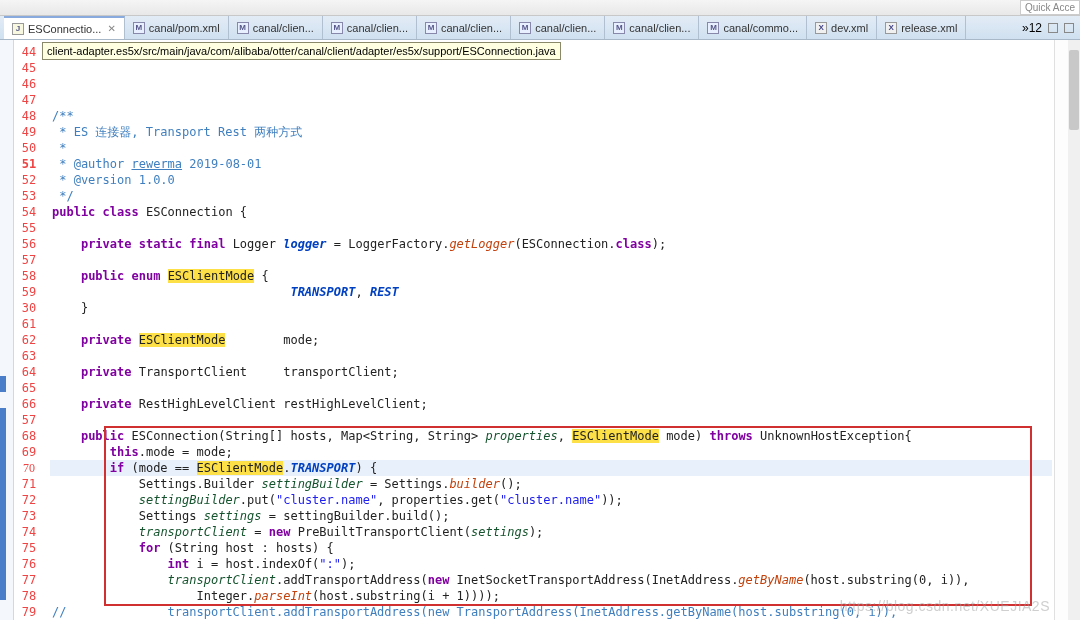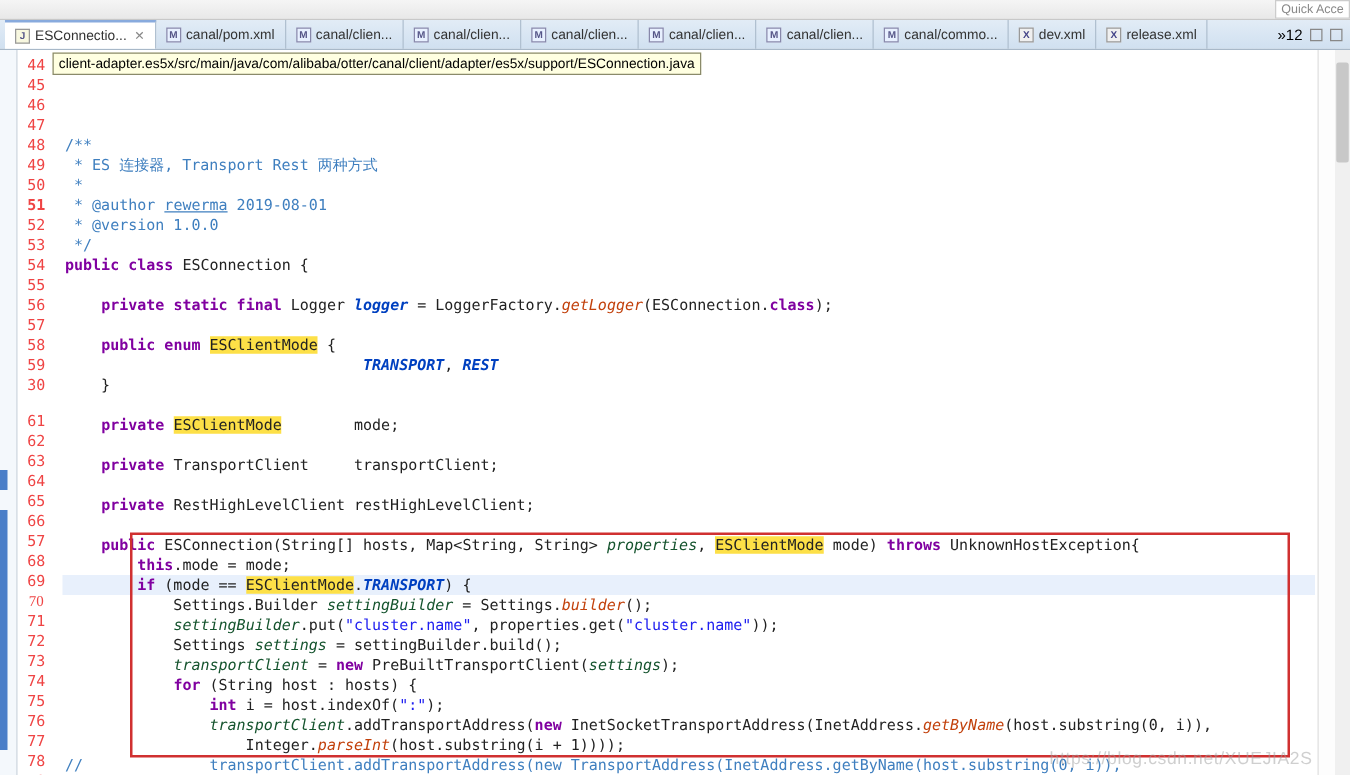--- a/index.html
+++ b/index.html
@@ -113,21 +113,21 @@
       <div style="height: 16px; font-weight: bold;">51</div>
       <div style="height: 16px;">52</div>
       <div style="height: 16px;">53</div>
       <div style="height: 16px;">54</div>
       <div style="height: 16px;">55</div>
       <div style="height: 16px;">56</div>
       <div style="height: 16px;">57</div>
       <div style="height: 16px;">58</div>
       <div style="height: 16px;">59</div>
       <div style="height: 16px;">30</div>
-      <div style="height: 16px; margin-top: 13px;">61</div>
+      <div style="height: 16px;">61</div>
       <div style="height: 16px;">62</div>
       <div style="height: 16px;">63</div>
       <div style="height: 16px;">64</div>
       <div style="height: 16px;">65</div>
       <div style="height: 16px;">66</div>
       <div style="height: 16px;">57</div>
       <div style="height: 16px;">68</div>
       <div style="height: 16px;">69</div>
       <div style="height: 16px; font-family: Liberation Serif, serif;">70</div>
       <div style="height: 16px;">71</div>

